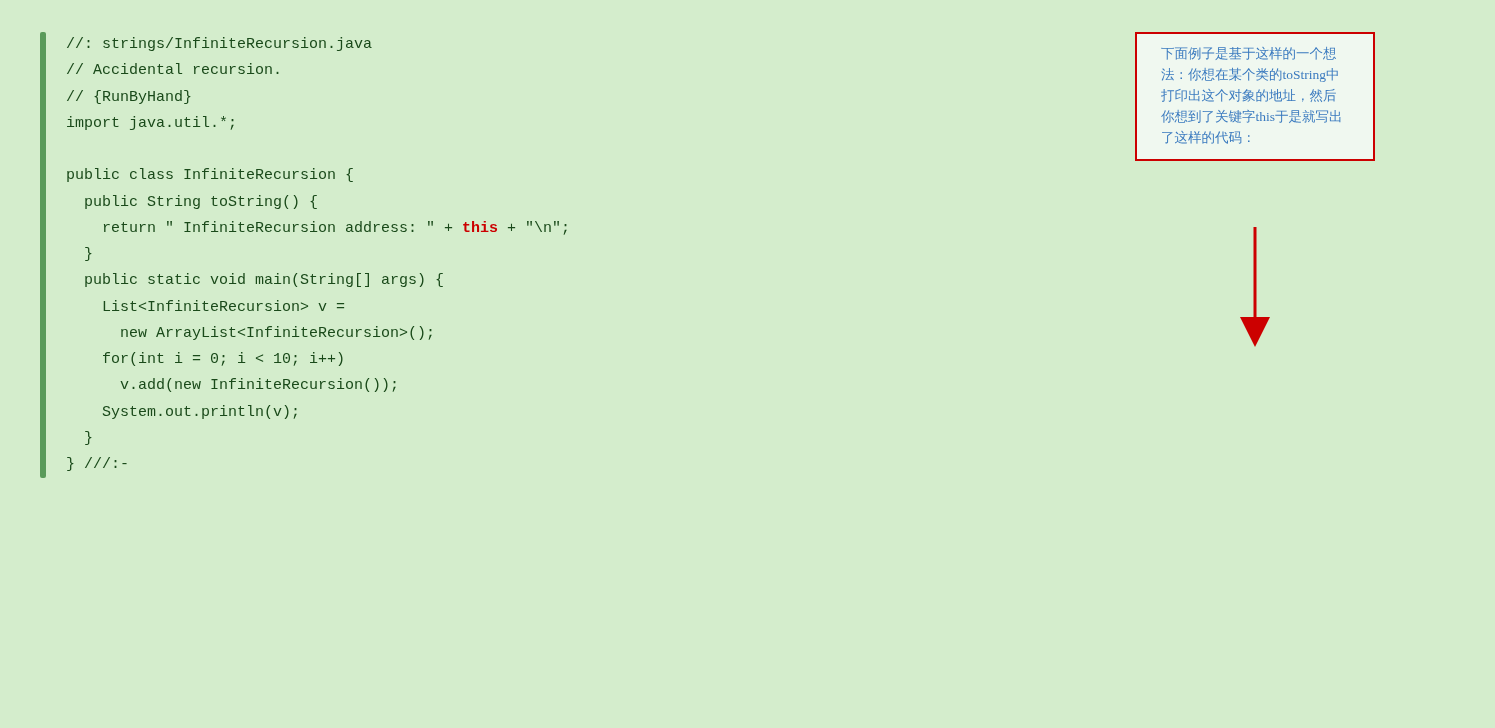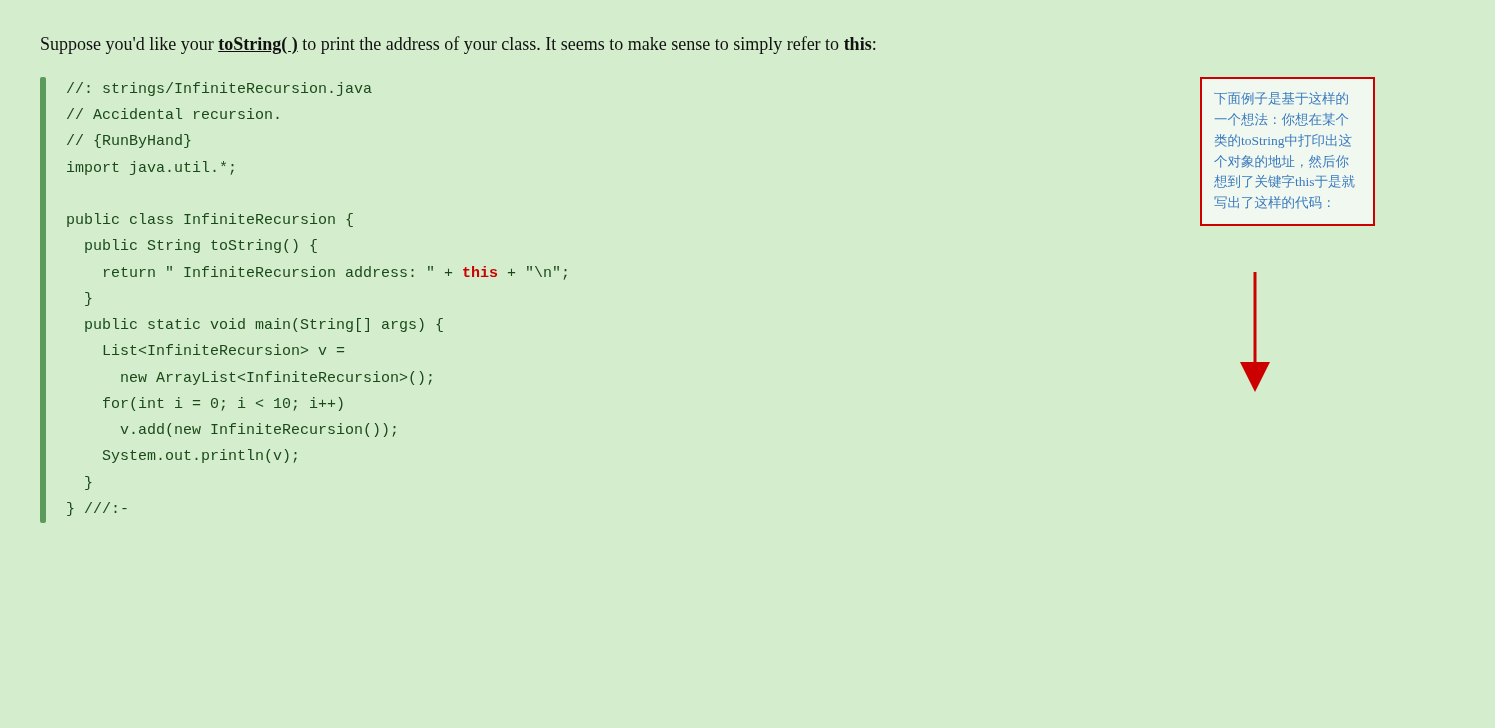--- a/index.html
+++ b/index.html
@@ -49,24 +49,24 @@
       line-height: 1.75;
       color: #1a4a1a;
       white-space: pre;
       flex: 1;
     }
 
     .tooltip-box {
       position: absolute;
       top: 0;
       right: 80px;
-      width: 175px;
+      width: 240px;
       border: 2px solid #cc0000;
       background-color: #f0f8f0;
-      padding: 10px 12px;
+      padding: 10px 24px;
       font-size: 13.5px;
       line-height: 1.55;
       color: #3a7abf;
       font-family: 'SimSun', 'STSong', serif;
       z-index: 10;
     }
 
     .arrow-container {
       position: absolute;
       top: 195px;
@@ -81,28 +81,20 @@
     .highlight-this {
       color: #cc0000;
       font-weight: bold;
     }
   </style>
 </head>
 <body>
 
 <div>
 
-  <p class="intro-text">
-    <span>
-      <span>Suppose you'd like your </span><strong><a class="underline-link">toString( )</a></strong><span> to print the address of your class.</span>
-    </span>
-    <span>
-      <span>It seems to make sense to simply refer to </span><strong>this</strong><span>:</span>
-    </span>
-  </p>
 
   <div class="code-area">
     <div class="left-bar"></div>
 
     <div class="code-block">//: strings/InfiniteRecursion.java
 // Accidental recursion.
 // {RunByHand}
 import java.util.*;
 
 public class InfiniteRecursion {

